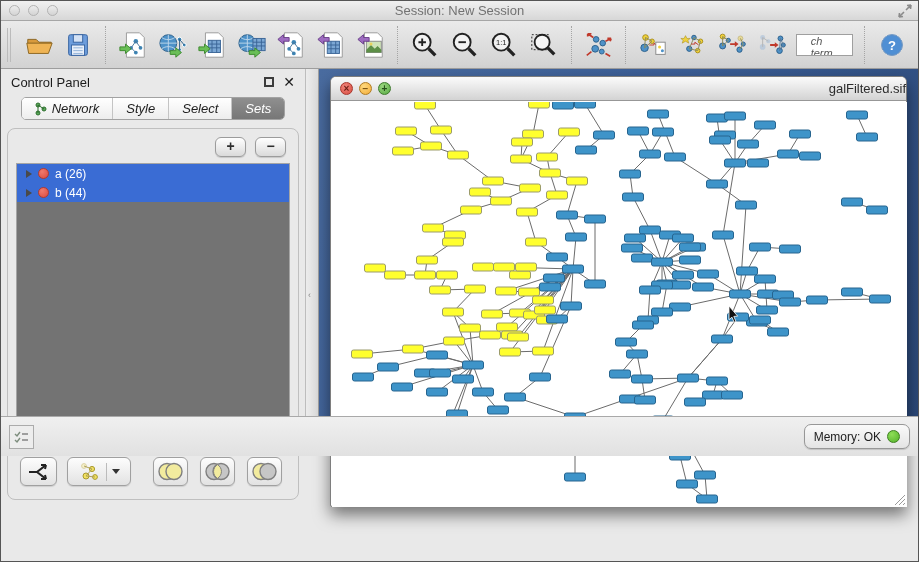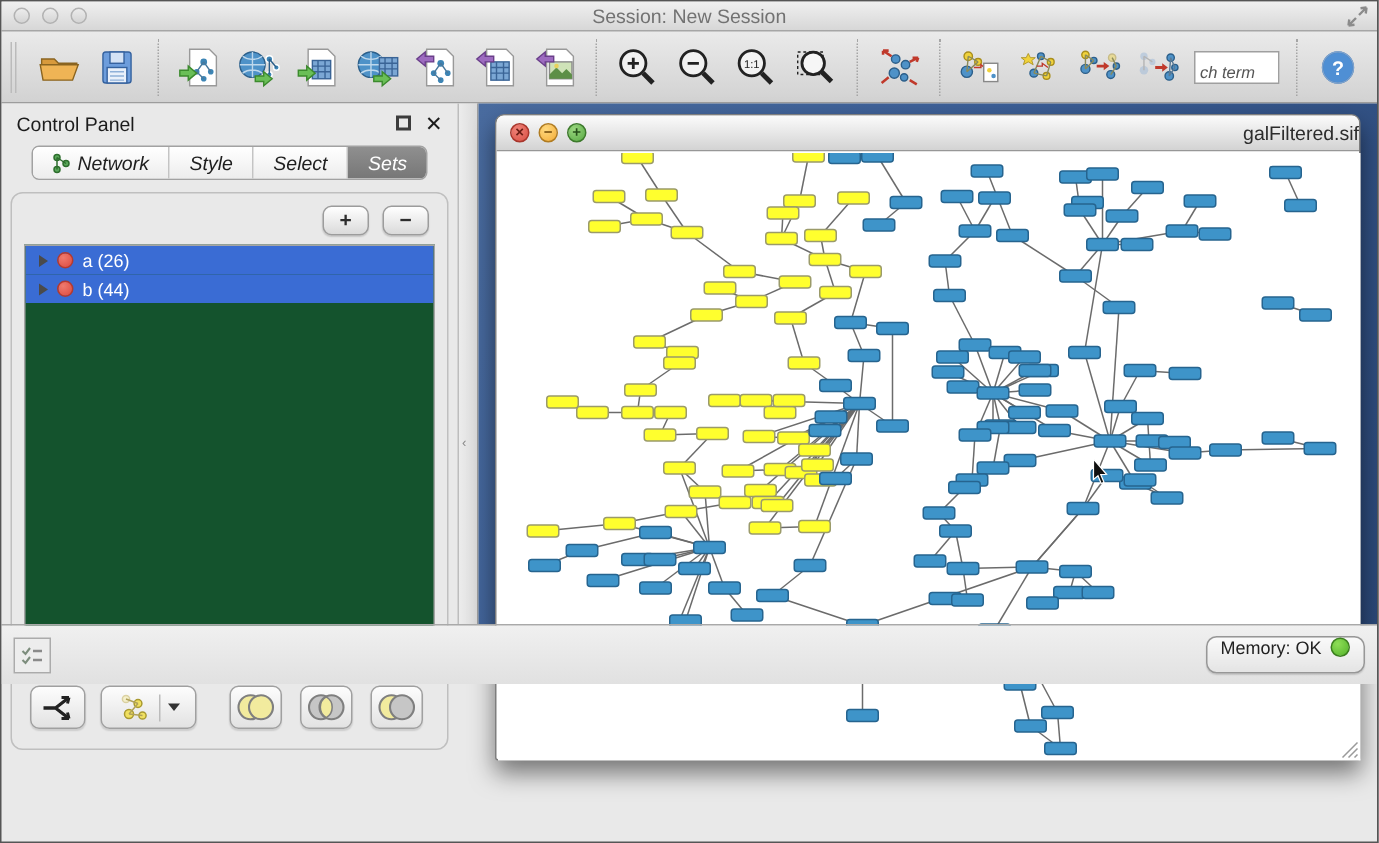--- a/index.html
+++ b/index.html
@@ -15,42 +15,42 @@
   .fs-btn{position:absolute;right:5px;top:2px;width:16px;height:16px;}
 
   
   .toolbar{height:48px;background:linear-gradient(#eaeaea,#d2d2d2);border-bottom:1px solid #9d9d9d;
     display:flex;align-items:center;padding:0 6px;}
   .tb-grip{width:4px;height:34px;border-left:1px solid #bbb;border-right:1px solid #bbb;margin-right:8px;}
   .tb-sep{width:1px;height:38px;border-left:1px dotted #a5a5a5;margin:0 7px;}
   .tb-icon{width:34px;height:34px;display:flex;align-items:center;justify-content:center;margin:0 3px;}
   .tb-icon svg{width:30px;height:30px;}
   .search-box{width:58px;height:22px;background:#fff;border:1px solid #9f9f9f;font-size:11px;font-style:italic;
-    color:#555;display:flex;align-items:flex-end;padding:0 3px;overflow:hidden;margin:0 4px;}
+    color:#555;display:flex;align-items:flex-start;padding:0 14px;overflow:hidden;margin:0 4px;}
 
   
   .main{display:flex;height:347px;}
 
   
   .control-panel{width:305px;background:#e9e9e9;border-right:1px solid #bdbdbd;position:relative;}
   .cp-header{height:26px;display:flex;align-items:center;padding:0 10px;font-size:13px;color:#1c1c1c;}
   .cp-winctl{margin-left:auto;display:flex;gap:9px;align-items:center;}
   .cp-float{width:10px;height:10px;border:2px solid #3c3c3c;}
   .cp-close{font-size:14px;font-weight:bold;color:#1c1c1c;line-height:1;}
   .cp-tabs{display:flex;justify-content:center;margin:2px 8px 0;font-style:italic;}
   .seg{display:flex;border:1px solid #a2a2a2;border-radius:5px;overflow:hidden;background:#fff;}
   .seg-item{padding:3px 13px;font-size:13px;color:#1e1e1e;background:linear-gradient(#ffffff,#ededed);
     border-left:1px solid #c4c4c4;display:flex;align-items:center;gap:5px;}
   .seg-item:first-child{border-left:none;}
   .seg-item.selected{background:linear-gradient(#8f8f8f,#777777);color:#fff;}
   .cp-box{margin:8px 6px 0;border:1px solid #bfbfbf;border-radius:8px;height:372px;background:#e9e9e9;padding:4px 8px;}
   .setops{display:flex;justify-content:flex-end;gap:9px;padding:4px 4px 6px;}
   .pm-btn{width:31px;height:20px;border:1px solid #9c9c9c;border-radius:6px;background:linear-gradient(#ffffff,#dadada);
     font-size:14px;font-weight:bold;color:#2d2d2d;line-height:17px;text-align:center;box-shadow:0 1px 1px rgba(0,0,0,.15);}
-  .set-list{background:#14532d;border:1px solid #a5a5a5;height:283px;position:relative;overflow:hidden;}
+  .set-list{background:#737373;border:1px solid #a5a5a5;height:283px;position:relative;overflow:hidden;}
   .set-row{height:19px;display:flex;align-items:center;gap:6px;padding:0 5px;font-size:12px;color:#111;}
   .set-row.selected{background:#3a6cd4;color:#fff;}
   .disclosure{width:0;height:0;border-top:4.5px solid transparent;border-bottom:4.5px solid transparent;
     border-left:6px solid #4a4a4a;margin-left:4px;}
   .red-dot{width:11px;height:11px;border-radius:50%;background:radial-gradient(circle at 35% 30%,#f07a6e,#dd4a3e);
     border:1px solid #b23a31;}
   .hscroll{position:absolute;bottom:0;left:0;right:0;height:10px;background:#f4f4f4;border-top:1px solid #ddd;}
   .hthumb{width:118px;height:7px;margin:1px 0 0 3px;background:#b9b9b9;border-radius:4px;}
   .cp-actions{display:flex;align-items:center;padding:11px 4px 0;}
   .act-btn{height:29px;border:1px solid #a0a0a0;border-radius:6px;background:linear-gradient(#fdfdfd,#e2e2e2);
@@ -79,21 +79,21 @@
   .nl-zoom{background:radial-gradient(circle at 35% 30%,#9ad77f,#57a943);border:1px solid #3d7a2c;color:#26511a;}
   .net-title{position:absolute;left:0;right:0;text-align:right;font-size:13px;color:#2c2c2c;}
   .net-canvas{position:absolute;top:25px;left:1px;width:575px;height:405px;background:#fff;overflow:hidden;}
   .grip{position:absolute;right:1px;bottom:1px;}
 
   
   .statusbar{height:40px;background:linear-gradient(#f0f0f0,#e1e1e1);border-top:1px solid #a9a9a9;
     display:flex;align-items:center;padding:0 8px;position:relative;}
   .task-btn{width:25px;height:24px;border:1px solid #ababab;background:#ededed;display:flex;align-items:center;justify-content:center;}
   .memory-btn{margin-left:auto;height:25px;border:1px solid #979797;border-radius:7px;background:linear-gradient(#fafafa,#e4e4e4);
-    display:flex;gap:6px;padding:0 9px;font-size:12px;color:#222;box-shadow:0 1px 1px rgba(0,0,0,.15);}
+    display:flex;align-items:center;gap:6px;padding:0 9px;font-size:12px;color:#222;box-shadow:0 1px 1px rgba(0,0,0,.15);}
   .green-dot{width:13px;height:13px;border-radius:50%;background:radial-gradient(circle at 35% 30%,#8ede57,#54b22a);border:1px solid #3c7f1e;}
 </style>
 </head>
 <body>
 
 <div class="app">
 
   <div class="titlebar">
     <div class="lights">
       <div class="light"></div>

